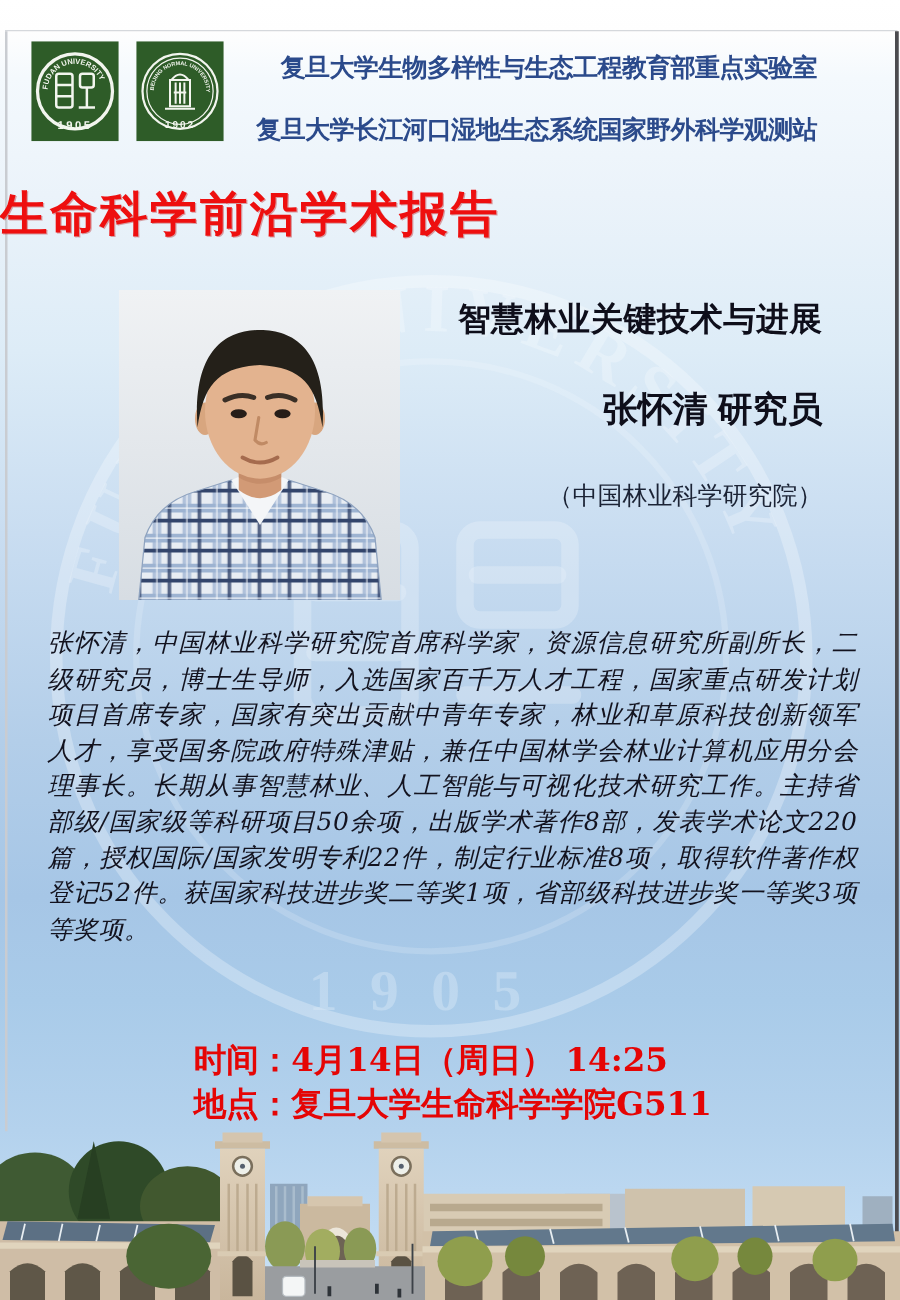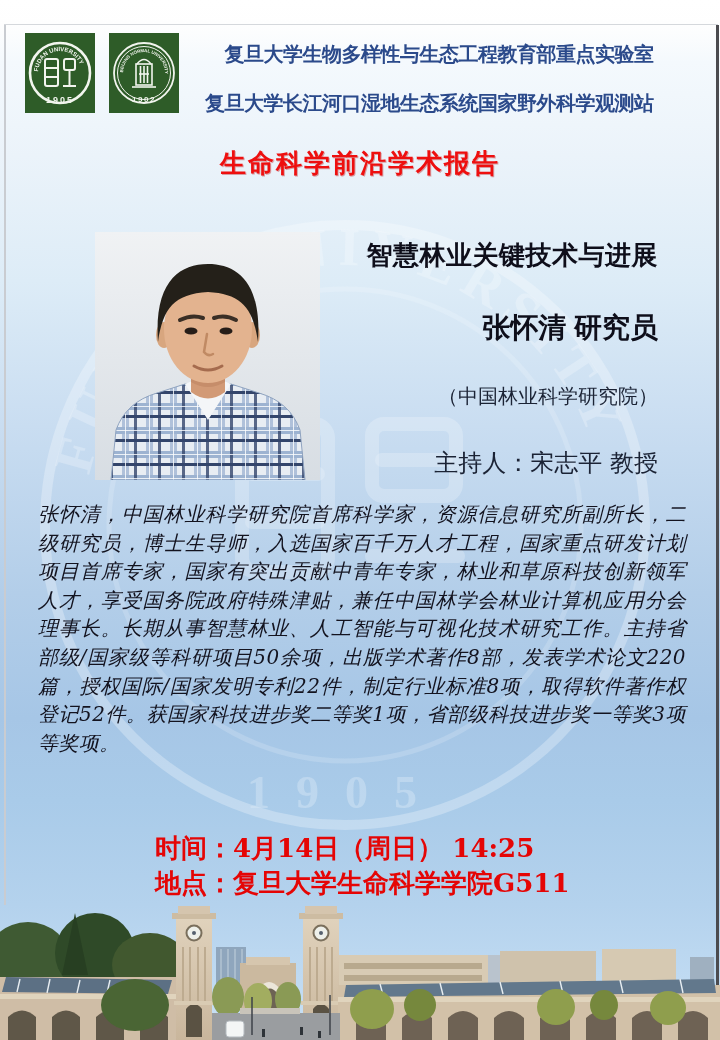--- a/index.html
+++ b/index.html
@@ -14,22 +14,22 @@
   .edge-top{position:absolute;left:4px;top:24px;width:714px;height:1px;background:#d5d8dc;}
   .edge-left{position:absolute;left:4px;top:25px;width:2px;height:880px;background:#c9ccd1;}
   .edge-right{position:absolute;left:716px;top:25px;width:3px;height:1015px;background:#4b4b4f;}
   .watermark{position:absolute;left:0;top:0;width:720px;height:1040px;opacity:.55;pointer-events:none;}
   .header{position:absolute;left:25px;top:33px;display:flex;align-items:flex-start;}
   .logo{width:70px;height:80px;display:block;}
   .logo+.logo{margin-left:14px;}
   .header-lines{margin-left:26px;padding-top:8px;text-align:right;}
   .hline{font-weight:bold;font-size:20px;letter-spacing:-0.5px;color:#2b4a8b;white-space:nowrap;}
   .hline+.hline{margin-top:22px;}
-  .main-title{position:absolute;left:0;right:0;top:146px;margin:0;text-align:center;
-    font-family:"DejaVu Serif",serif;font-weight:bold;font-size:26px;letter-spacing:2px;
+  .main-title{position:absolute;left:0;right:0;top:146px;margin:0;
+    font-family:"DejaVu Serif",serif;font-weight:bold;font-size:38px;letter-spacing:2px;
     color:#ee0f0f;text-shadow:1px 1px 0 rgba(180,0,0,.35);}
   .portrait{position:absolute;left:95px;top:232px;width:225px;height:248px;display:block;}
   .talk-info{position:absolute;left:322px;top:238px;width:336px;text-align:right;color:#0e0e1a;}
   .topic{font-weight:bold;font-size:26px;letter-spacing:.5px;white-space:nowrap;}
   .speaker{font-weight:bold;font-size:28px;margin-top:36px;white-space:nowrap;}
   .affiliation{font-family:Liberation Sans, sans-serif;font-size:20px;margin-top:36px;color:#1b2335;white-space:nowrap;}
   .host{font-family:"DejaVu Serif",serif;font-size:24px;margin-top:37px;color:#1b2335;white-space:nowrap;}
   .bio{position:absolute;left:38px;top:500px;width:648px;margin:0;
     font-family:"DejaVu Serif",serif;font-size:20px;line-height:28.6px;letter-spacing:.4px;
     color:#13131f;text-align:justify;word-break:break-all;font-style:italic;}
@@ -147,21 +147,20 @@
     <ellipse cx="96" cy="99" rx="6.5" ry="3.6" fill="#261d18"></ellipse>
     <ellipse cx="131" cy="99" rx="6.5" ry="3.6" fill="#261d18"></ellipse>
     <path d="M112,102 L109,120 q4,5 9,2" stroke="#c08a64" stroke-width="2.5" fill="none" stroke-linecap="round"></path>
     <path d="M99,134 q14,8 28,0" stroke="#a56b4e" stroke-width="3" fill="none" stroke-linecap="round"></path>
   </svg>
 
   <section class="talk-info">
     <div class="topic">智慧林业关键技术与进展</div>
     <div class="speaker">张怀清  研究员</div>
     <div class="affiliation">（中国林业科学研究院）</div>
-    <div class="host">主持人：宋志平  教授</div>
   </section>
 
   <p class="bio">张怀清，中国林业科学研究院首席科学家，资源信息研究所副所长，二级研究员，博士生导师，入选国家百千万人才工程，国家重点研发计划项目首席专家，国家有突出贡献中青年专家，林业和草原科技创新领军人才，享受国务院政府特殊津贴，兼任中国林学会林业计算机应用分会理事长。长期从事智慧林业、人工智能与可视化技术研究工作。主持省部级/国家级等科研项目50余项，出版学术著作8部，发表学术论文220篇，授权国际/国家发明专利22件，制定行业标准8项，取得软件著作权登记52件。获国家科技进步奖二等奖1项，省部级科技进步奖一等奖3项等奖项。</p>
 
   <div class="schedule">
     <div class="schedule-line">时间：4月14日（周日）  14:25</div>
     <div class="schedule-line">地点：复旦大学生命科学学院G511</div>
   </div>
 
   <svg class="campus" viewBox="0 0 720 135" preserveAspectRatio="none">

